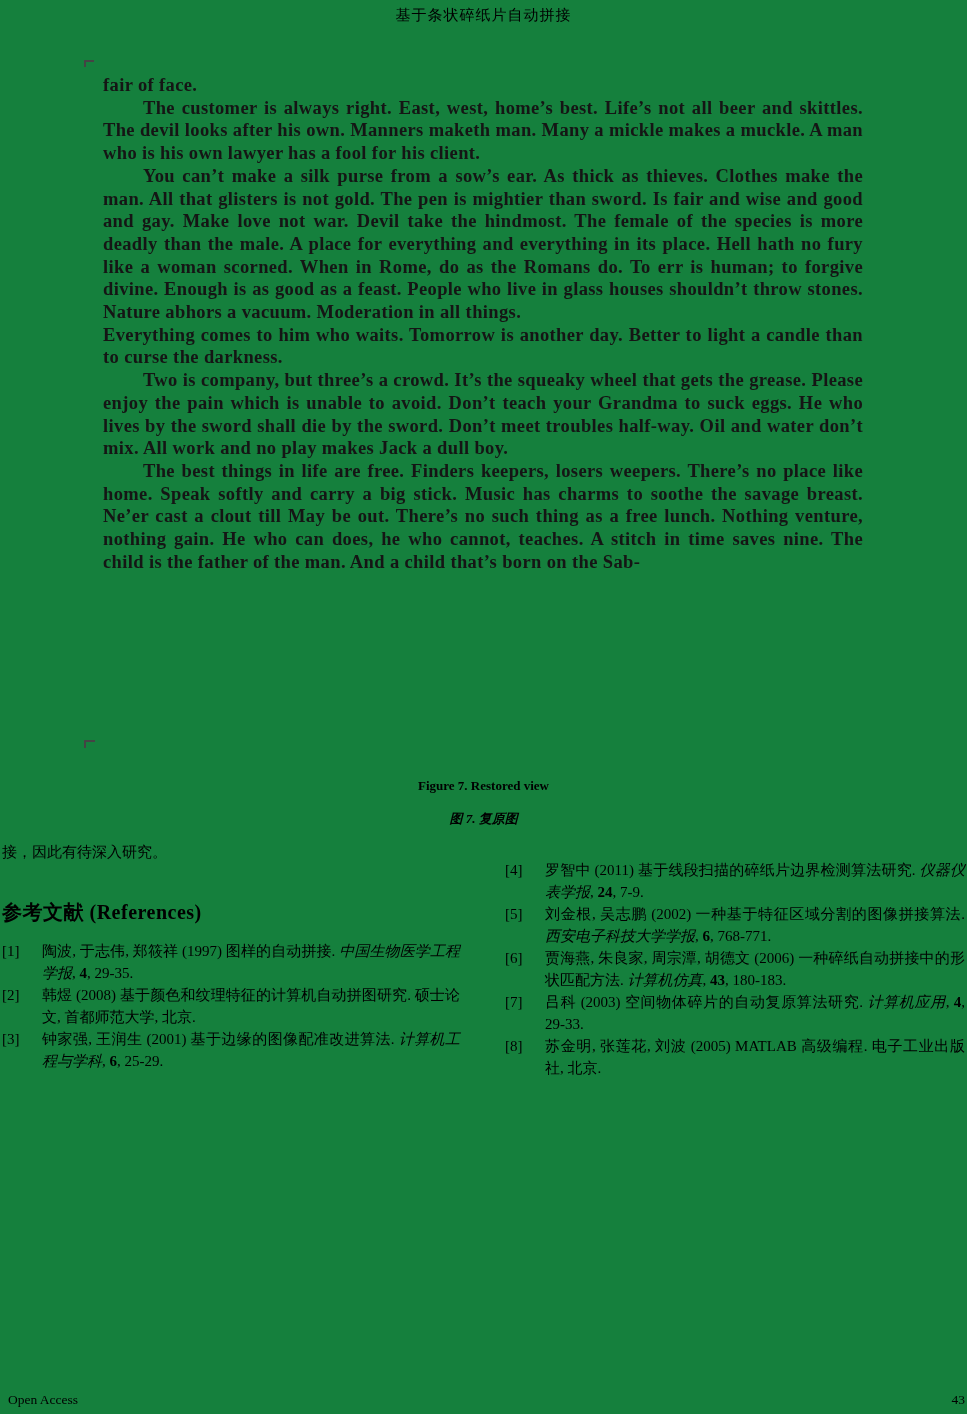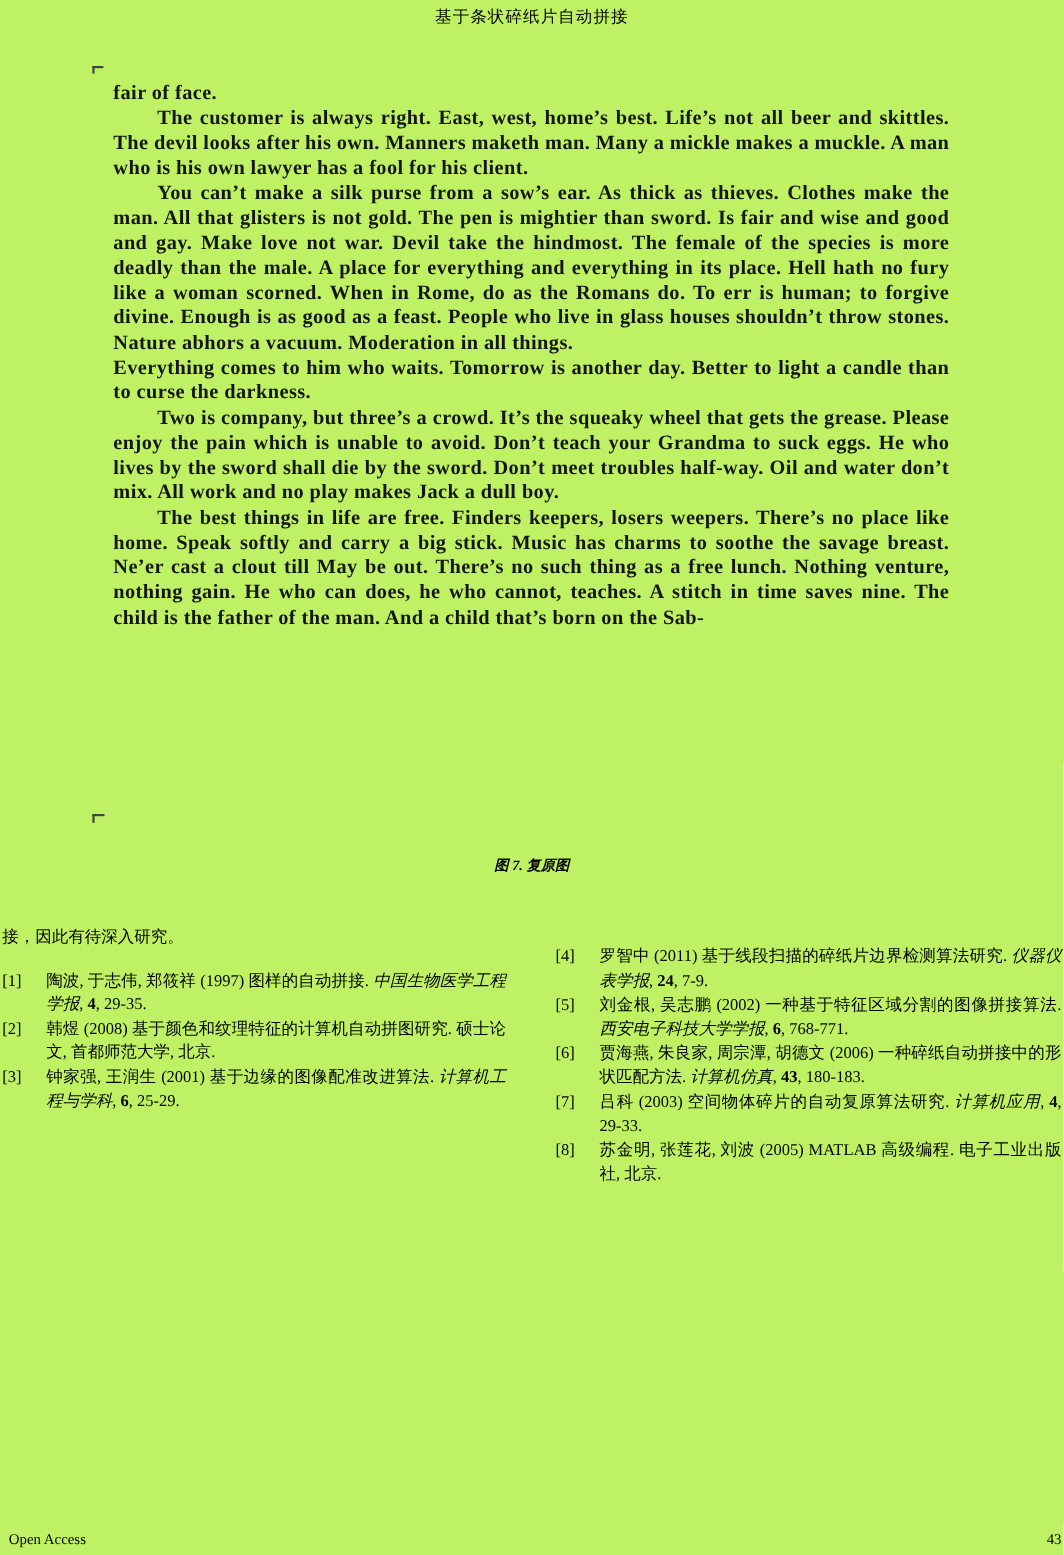--- a/index.html
+++ b/index.html
@@ -2,21 +2,21 @@
 <html><head>
 <meta charset="utf-8">
 <style>
   * { margin: 0; padding: 0; box-sizing: border-box; }
   html, body { background: #ffffff; }
   .page {
     position: relative;
     width: 967px;
     height: 1414px;
     margin: 0 auto;
-    background: #bef264;
+    background: #15803d;
     color: #000;
     font-family: "Liberation Serif", "DejaVu Serif", serif;
     overflow: hidden;
   }
   .header-title {
     position: absolute;
     top: 6px; left: 0;
     width: 100%;
     text-align: center;
     font-size: 15px;
@@ -51,21 +51,21 @@
     border-left: 2px solid #444;
     border-top: 2px solid #444;
   }
   .fig-caption {
     position: absolute;
     top: 778px; left: 0;
     width: 100%;
     text-align: center;
   }
   .fig-caption .en { font-weight: bold; font-size: 13px; }
-  .fig-caption .zh { font-weight: bold; font-size: 13px; font-style: italic; margin-top: 0; }
+  .fig-caption .zh { font-weight: bold; font-size: 13px; font-style: italic; margin-top: 16px; }
   
   .col { position: absolute; font-size: 15px; line-height: 21.5px; }
   .col-left  { left: 2px;  top: 842px; width: 458px; }
   .col-right { left: 505px; top: 842px; width: 460px; }
   .intro-para { text-align: justify; }
   .refs-heading {
     margin-top: 38px;
     font-size: 20px;
     font-weight: bold;
     letter-spacing: 0.5px;
@@ -95,25 +95,27 @@
       <p class="scan-para">fair of face.</p>
       <p class="scan-para indent">The customer is always right.  East, west, home’s best. Life’s not all beer and skittles.  The devil looks after his own. Manners maketh man.  Many a mickle makes a muckle.  A man who is his own lawyer has a fool for his client.</p>
       <p class="scan-para indent">You can’t make a silk purse from a sow’s ear.  As thick as thieves.  Clothes make the man.  All that glisters is not gold. The pen is mightier than sword.  Is fair and wise and good and gay.  Make love not war.  Devil take the hindmost.  The female of the species is more deadly than the male.  A place for everything and everything in its place.  Hell hath no fury like a woman scorned.  When in Rome, do as the Romans do.  To err is human; to forgive divine.  Enough is as good as a feast.  People who live in glass houses shouldn’t throw stones.  Nature abhors a vacuum.  Moderation in all things.</p>
       <p class="scan-para">Everything comes to him who waits.  Tomorrow is another day.  Better to light a candle than to curse the darkness.</p>
       <p class="scan-para indent">Two is company, but three’s a crowd.  It’s the squeaky wheel that gets the grease.  Please enjoy the pain which is unable to avoid.  Don’t teach your Grandma to suck eggs.  He who lives by the sword shall die by the sword.  Don’t meet troubles half-way.  Oil and water don’t mix.  All work and no play makes Jack a dull boy.</p>
       <p class="scan-para indent">The best things in life are free.  Finders keepers, losers weepers.  There’s no place like home.  Speak softly and carry a big stick.  Music has charms to soothe the savage breast. Ne’er cast a clout till May be out.  There’s no such thing as a free lunch.  Nothing venture, nothing gain.  He who can does, he who cannot, teaches.  A stitch in time saves nine.  The child is the father of the man.  And a child that’s born on the Sab-</p>
     </div>
   <span class="crop-mark bottom"></span>
 
   <div class="fig-caption">
+    <div class="en">Figure 7. Restored view</div>
     <div class="zh">图 7.  复原图</div>
   </div>
 
   <div class="col col-left">
     <p class="intro-para">接，因此有待深入研究。</p>
+    <h2 class="refs-heading">参考文献  (References)</h2>
     <div class="ref-list">
         <div class="ref-item"><span class="ref-label">[1]</span><span class="ref-text"><span>陶波, 于志伟, 郑筱祥  (1997)  图样的自动拼接.  </span><span class="seg-i">中国生物医学工程学报</span><span>, </span><span class="seg-b">4</span><span>, 29-35.</span></span></div>
         <div class="ref-item"><span class="ref-label">[2]</span><span class="ref-text"><span>韩煜  (2008)  基于颜色和纹理特征的计算机自动拼图研究. 硕士论文, 首都师范大学, 北京.</span></span></div>
         <div class="ref-item"><span class="ref-label">[3]</span><span class="ref-text"><span>钟家强, 王润生  (2001)  基于边缘的图像配准改进算法.  </span><span class="seg-i">计算机工程与学科</span><span>, </span><span class="seg-b">6</span><span>, 25-29.</span></span></div>
       </div>
   </div>
 
   <div class="col col-right">
     <div class="ref-list">
         <div class="ref-item"><span class="ref-label">[4]</span><span class="ref-text"><span>罗智中  (2011)  基于线段扫描的碎纸片边界检测算法研究. </span><span class="seg-i">仪器仪表学报</span><span>, </span><span class="seg-b">24</span><span>, 7-9.</span></span></div>

